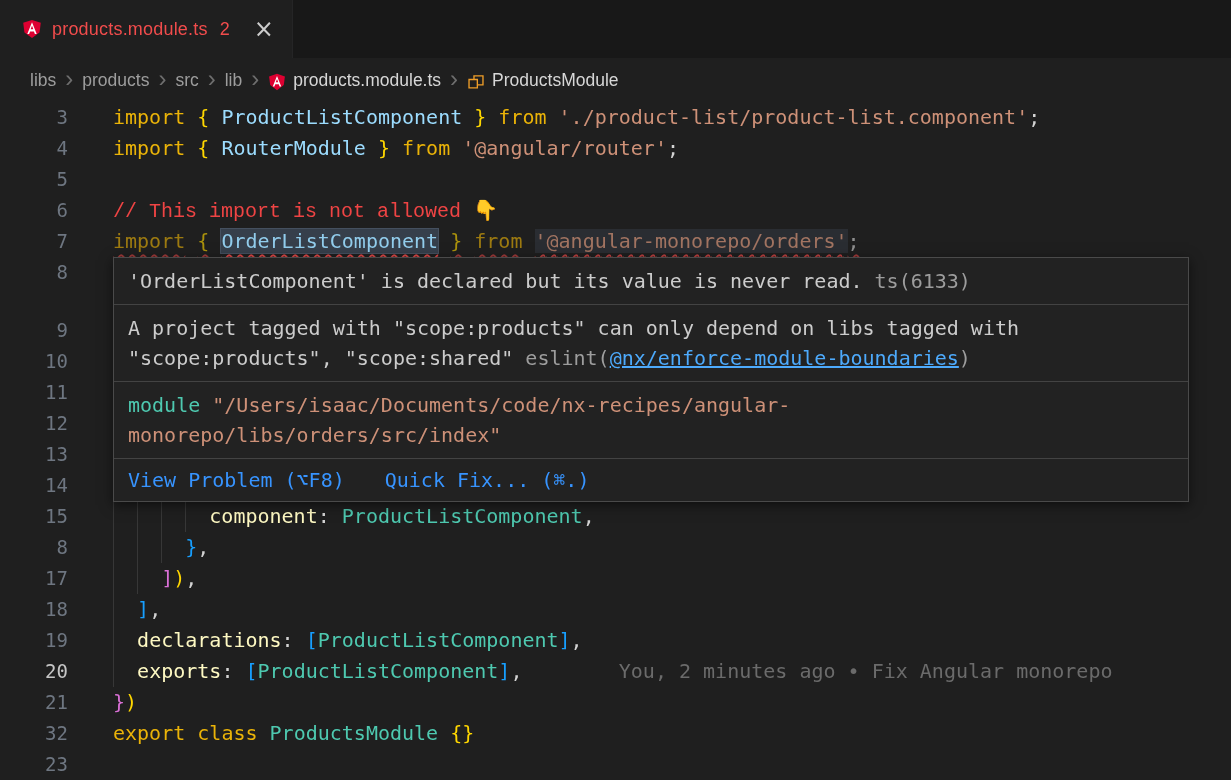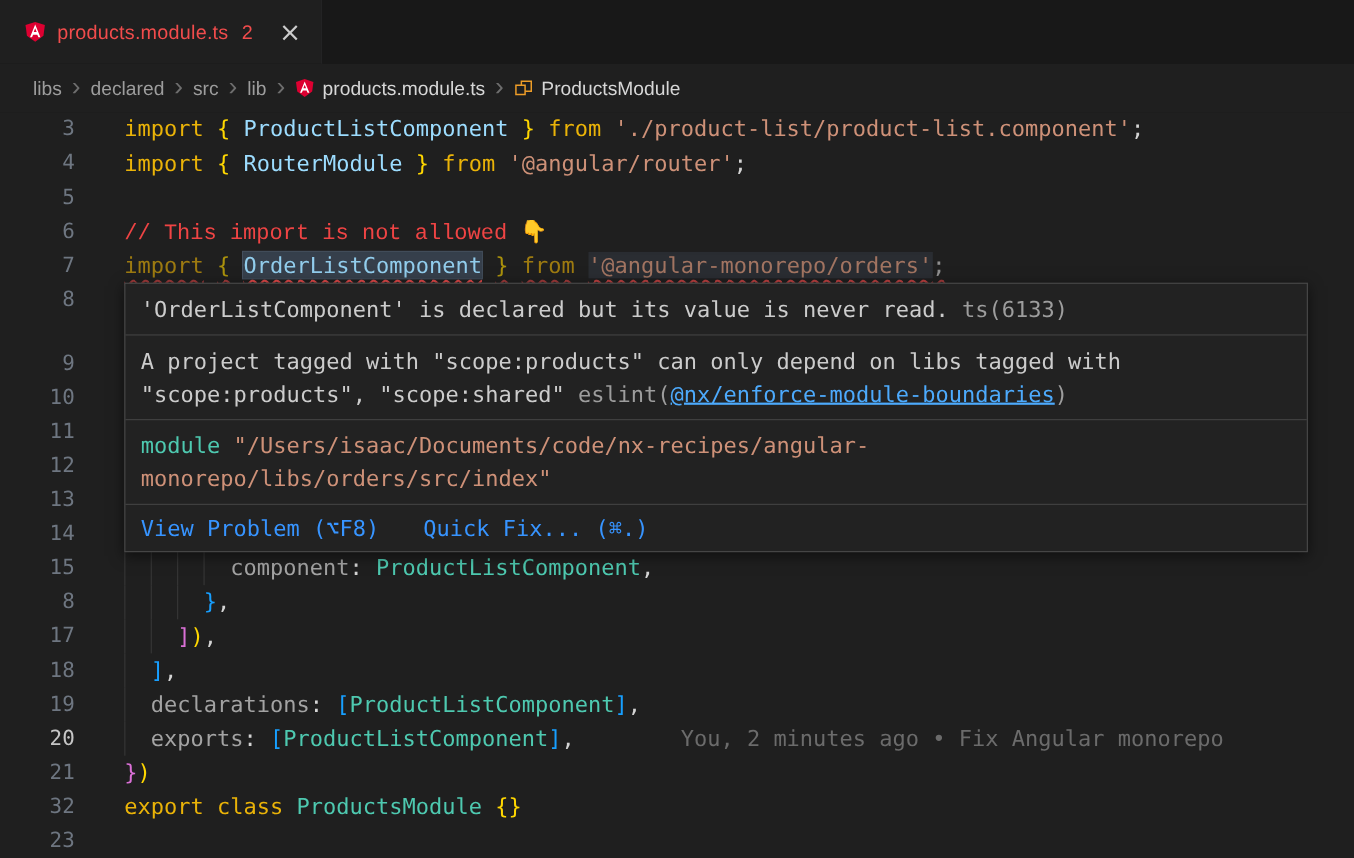--- a/index.html
+++ b/index.html
@@ -22,34 +22,34 @@
   .tab-badge { color:#f14c4c; margin-left:2px; }
   .tab-close { color:#cccccc; font-size:24px; line-height:1; margin-left:14px; cursor:pointer; font-family:"DejaVu Sans",sans-serif; }
   .tab-fill { flex:1; background:#181818; }
 
   
   .breadcrumbs {
     height:44px; background:#1f1f1f; display:flex; align-items:center;
     padding-left:30px; font-family:"Liberation Sans","DejaVu Sans",sans-serif;
     font-size:17.5px; color:#9d9d9d; flex:none;
   }
-  .bc-item { cursor:pointer; display:flex; align-items:center; gap:7px; }
+  .bc-item { cursor:pointer; display:flex; align-items:flex-end; gap:7px; }
   .bc-item.bright { color:#d7d7d7; }
   .bc-sep { color:#6e6e6e; font-size:24px; margin:0 9px; line-height:1; padding-bottom:3px; }
 
   
   .editor { position:relative; flex:1; background:#1f1f1f; overflow:hidden; }
   .code-line { display:flex; height:31px; line-height:31px; font-size:20px; white-space:pre; }
   .lnum { width:68px; flex:none; text-align:right; color:#6e7681; font-size:19px; user-select:none; }
   .code-line.current .lnum { color:#c6c6c6; }
   .lcontent { margin-left:45px; position:relative; white-space:pre; }
 
   .tk.kw   { color:#eab308; }
   .tk.imp  { color:#9cdcfe; }
-  .tk.prop { color:#a3a3a3;margin-top:32px; }
+  .tk.prop { color:#fef9c3;margin-top:32px; }
   .tk.type { color:#4ec9b0; }
   .tk.str  { color:#ce9178; }
   .tk.cm   { color:#ef4444;font-family:Liberation Mono, monospace; }
   .tk.pun  { color:#d4d4d4; }
   .tk.pl   { color:#d4d4d4; }
   .tk.b1   { color:#ffd700; }
   .tk.b2   { color:#da70d6; }
   .tk.b3   { color:#179fff; }
 
   .lcontent.err {
@@ -102,21 +102,21 @@
     </div>
     <div class="tab-fill"></div>
   </div>
 
   <div class="breadcrumbs">
     <span class="bc-item">
         <span>libs</span>
       </span>
     <span class="bc-sep">›</span>
     <span class="bc-item">
-        <span>declared</span>
+        <span>products</span>
       </span>
     <span class="bc-sep">›</span>
     <span class="bc-item">
         <span>src</span>
       </span>
     <span class="bc-sep">›</span>
     <span class="bc-item">
         <span>lib</span>
       </span>
     <span class="bc-sep">›</span>

